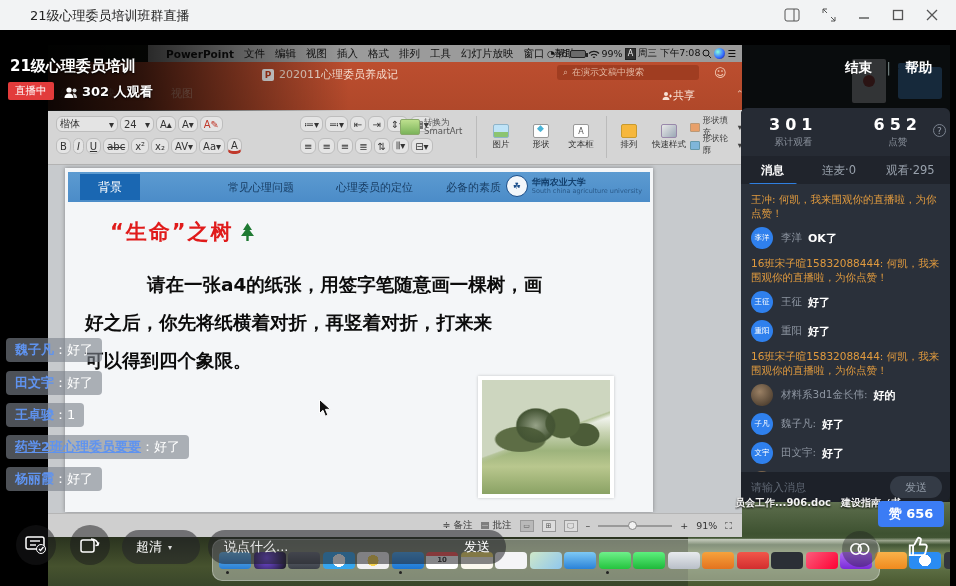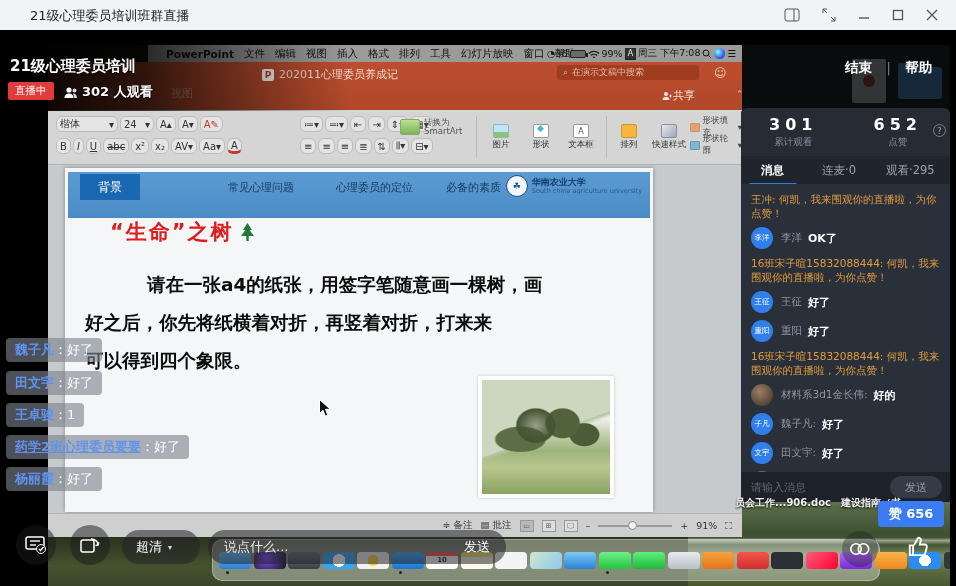--- a/index.html
+++ b/index.html
@@ -74,21 +74,21 @@
   .smartart{position:absolute;left:352px;top:8px;display:flex;gap:4px;align-items:center;font-size:8.5px;color:#555;line-height:9px;}
   .sa-icon{width:20px;height:16px;background:linear-gradient(180deg,#bde08e,#7bb35a);border-radius:2px;border:1px solid #8aa86a;}
   .stackbtn{font-size:8.5px;color:#444;display:flex;align-items:center;gap:3px;height:14px;}
   .mini{width:10px;height:9px;border-radius:1px;}
   .mini-fill{background:#e8a06a;border:1px solid #b97;}
   .mini-line{background:#7fb6d9;border:1px solid #69a;}
 
   
   .workspace{left:0;top:103px;width:694px;height:348px;background:#c7cacd;}
   .slide{left:17px;top:3px;width:588px;height:344px;background:#f4f6f8;box-shadow:0 0 4px rgba(0,0,0,.35);}
-  .snav{left:3px;top:4px;width:582px;height:46px;background:linear-gradient(180deg,#5c9bd1,#4b8cc8);}
+  .snav{left:3px;top:4px;width:582px;height:30px;background:linear-gradient(180deg,#5c9bd1,#4b8cc8);}
   .snav-active{position:absolute;left:12px;top:2px;width:60px;height:26px;background:#1a67b2;color:#fff;
       font-size:12px;display:flex;align-items:center;justify-content:center;}
   .snav-item{position:absolute;top:8px;color:#15395f;font-size:11px;white-space:nowrap;}
   .logo{position:absolute;right:8px;top:3px;display:flex;gap:4px;align-items:center;}
   .logo-c{width:22px;height:22px;border-radius:50%;background:#f2f6fa;border:1.5px solid #1a4e8a;color:#1a4e8a;
       font-size:9px;text-align:center;line-height:20px;}
   .logo-t1{color:#13406e;font-size:9px;font-weight:bold;line-height:10px;}
   .logo-t2{color:#2a5a8a;font-size:6.5px;line-height:8px;}
   .stitle{left:45px;top:50px;color:#e01b1b;font-size:21px;font-weight:bold;letter-spacing:2px;display:flex;align-items:center;gap:6px;}
   .sbody{left:20px;top:98px;width:556px;color:#0c0c0c;font-size:18.5px;font-weight:bold;line-height:38px;white-space:nowrap;}

